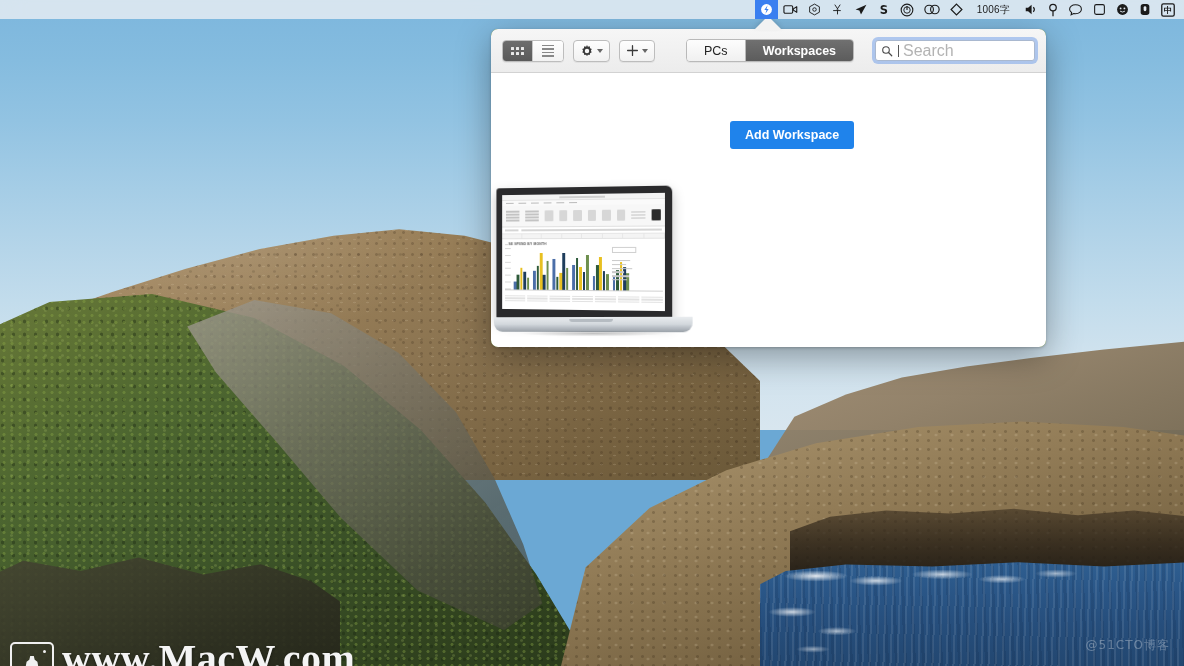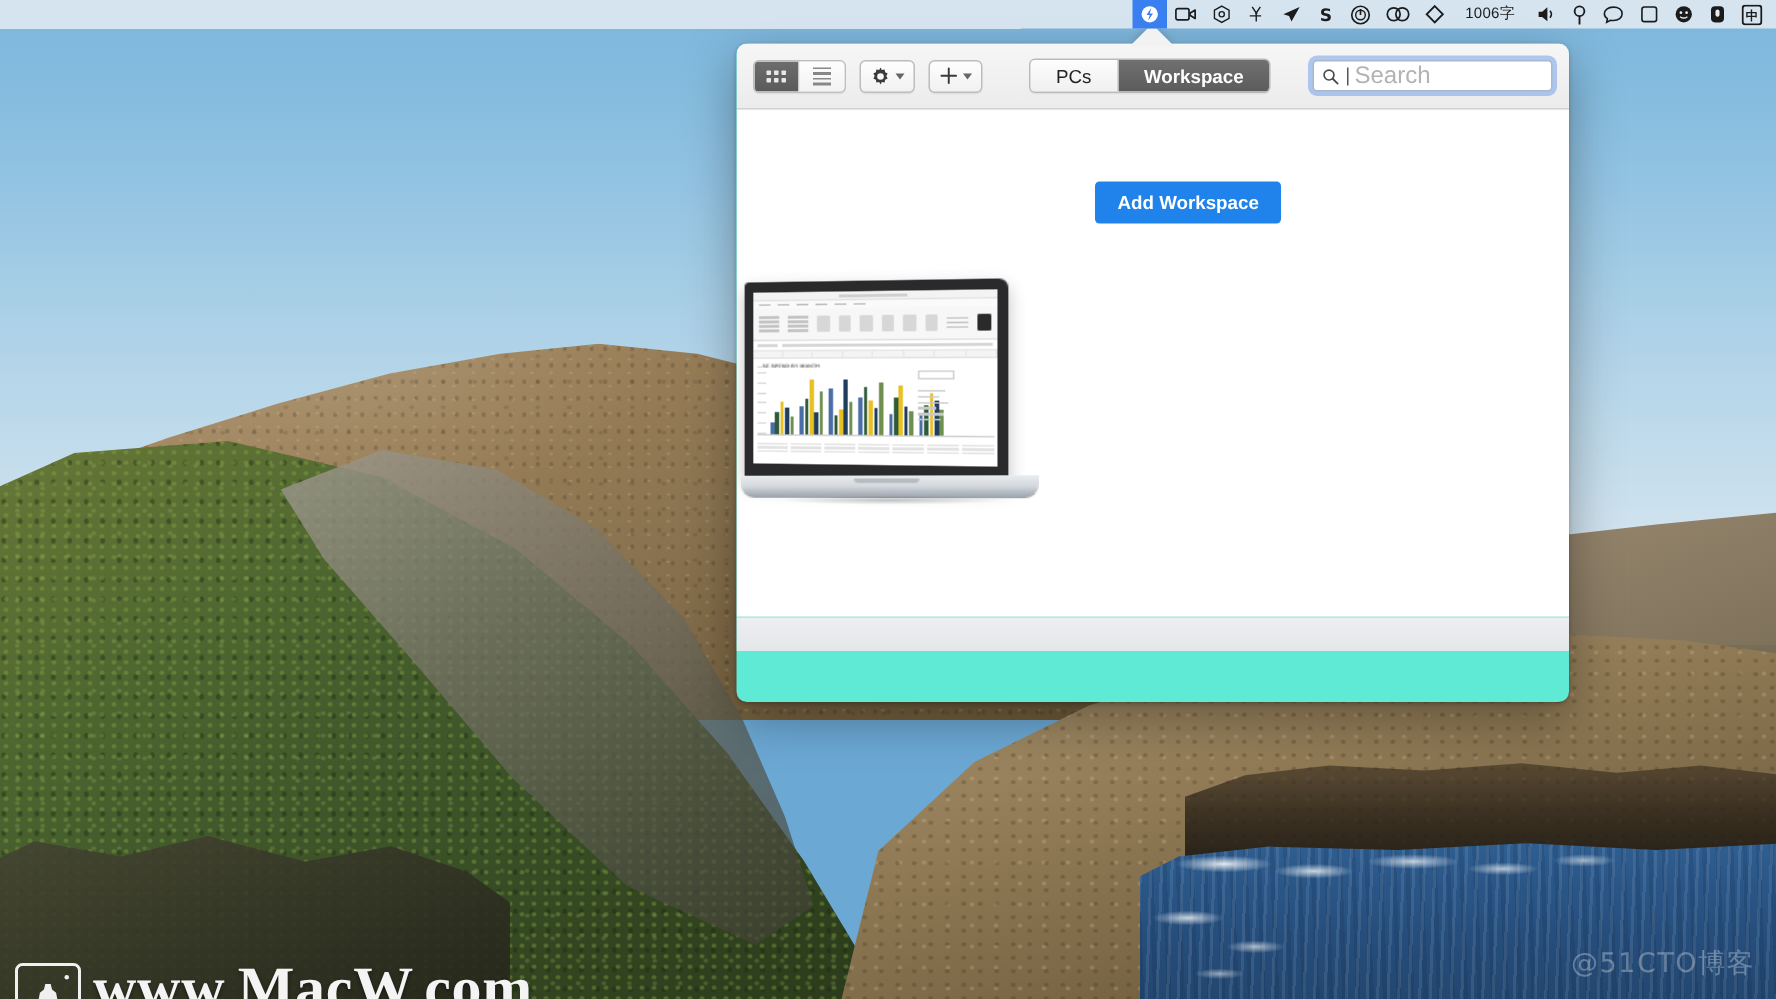--- a/index.html
+++ b/index.html
@@ -159,22 +159,22 @@
     font-size:12px;
     line-height:1;
   }
   .mb-item.active { background:#3a7ff0; color:#fff; }
   .mb-item svg { display:block; }
   .mb-text { font-size:10px; letter-spacing:.2px; padding:0 4px; }
 
   
   #popover {
     position:absolute; left:491px; top:29px;
-    width:555px; height:439px;
-    background:#5eead4;
+    width:555px; height:318px;
+    background:#4d7c0f;
     border-radius:7px;
     box-shadow:0 10px 34px rgba(0,0,0,.34), 0 1px 3px rgba(0,0,0,.22);
     overflow:hidden;
     z-index:40;
   }
   #popover-arrow {
     position:absolute; left:754px; top:16px;
     width:0; height:0;
     border-left:14px solid transparent;
     border-right:14px solid transparent;
@@ -409,21 +409,21 @@
     font-family:"Liberation Serif", serif;
     font-size:40px;
     font-weight:bold;
     color:#f4f4f4;
     letter-spacing:.5px;
     text-shadow:0 1px 3px rgba(0,0,0,.45);
     line-height:1;
   }
   #watermark-corner {
     position:absolute; right:14px; bottom:12px;
-    font-size:18px;
+    font-size:12px;
     color:rgba(255,255,255,.30);
     letter-spacing:1px;
     z-index:45;
     font-family:"DejaVu Sans", sans-serif;
   }
 </style>
 </head>
 <body>
 
 <div id="desktop">
@@ -601,21 +601,21 @@
 
       <div class="tool-btn">
         <svg width="13" height="13" viewBox="0 0 24 24">
           <path d="M12 3 V21 M3 12 H21" stroke="#3a3a3a" stroke-width="2.4" stroke-linecap="round"></path>
         </svg>
         <span class="chev"></span>
       </div>
 
       <div class="segmented">
         <div class="tab">PCs</div>
-        <div class="tab active">Workspace</div>
+        <div class="tab active">Workspaces</div>
       </div>
 
       <div id="search-wrap">
         <div id="search-field">
           <svg width="12" height="12" viewBox="0 0 24 24">
             <circle cx="10" cy="10" r="6.6" fill="none" stroke="#4a4a4a" stroke-width="2.2"></circle>
             <path d="M15 15 L21.5 21.5" stroke="#4a4a4a" stroke-width="2.4" stroke-linecap="round"></path>
           </svg>
           <span id="search-caret"></span>
           <span class="search-ph">Search</span>

